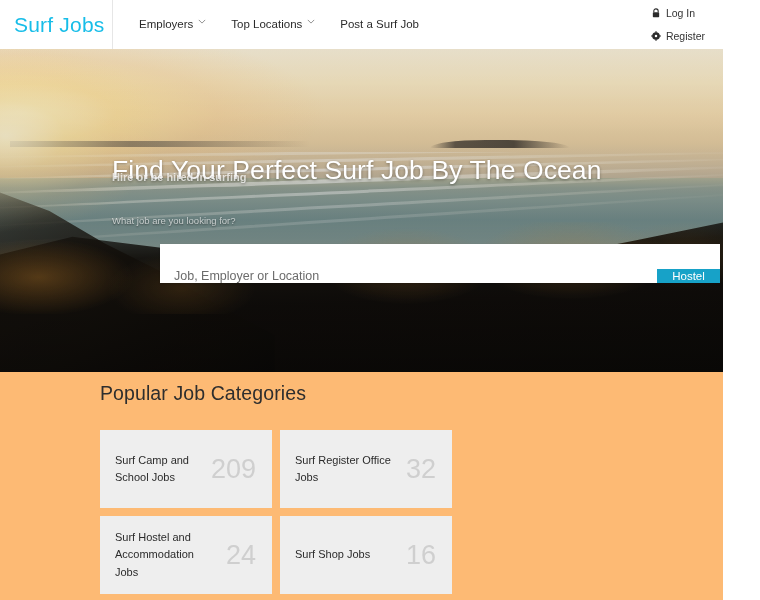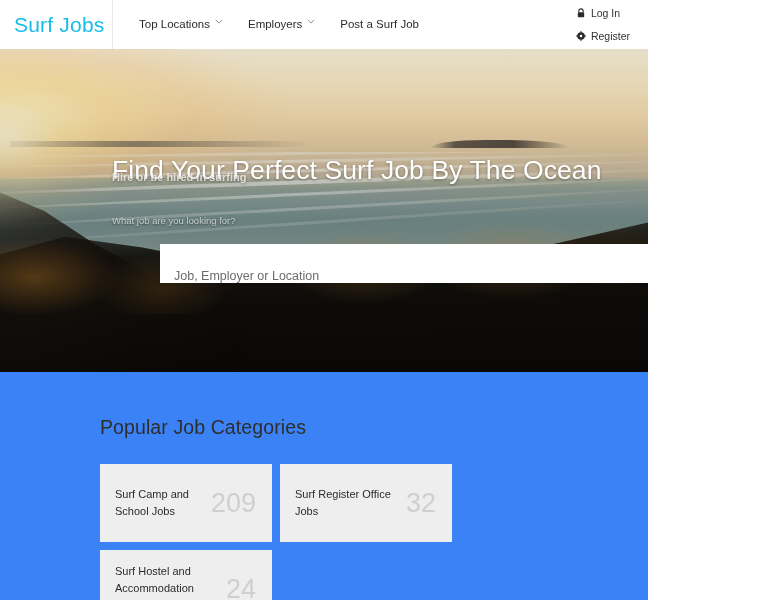--- a/index.html
+++ b/index.html
@@ -5,21 +5,21 @@
 <style>
   * { box-sizing: border-box; }
   html, body {
     margin: 0; padding: 0;
     width: 760px; height: 600px;
     overflow: hidden;
     background: #ffffff;
     font-family: "Liberation Sans", sans-serif;
     -webkit-font-smoothing: antialiased;
   }
-  .page { position: relative; width: 648px; height: 600px; background: #3b82f6; }
+  .page { position: relative; width: 723px; height: 600px; background: #fdba74; }
 
   
   .header {
     position: relative; z-index: 5;
     height: 49px; width: 100%;
     background: #ffffff;
     display: flex; align-items: center;
     padding: 0 12px 0 0;
   }
   .brand {
@@ -175,21 +175,21 @@
     width: 63px; border: 0; cursor: pointer;
     background: #17a2c8; color: #ffffff;
     font-family: "Liberation Sans", sans-serif;
     font-size: 11.5px;
   }
 
   
   .cats { padding: 0 100px; }
   .cats-title {
     font-size: 19.5px; font-weight: 400; color: #2e2e2e;
-    padding-top: 44px; padding-bottom: 0; margin: 0;
+    padding-top: 10px; padding-bottom: 0; margin: 0;
     letter-spacing: .1px;
   }
   .cat-grid {
     margin-top: 25px;
     display: flex; flex-wrap: wrap; gap: 8px;
   }
   .cat-card {
     width: 172px; min-height: 78px;
     background: #eeeeee;
     display: flex; align-items: center; justify-content: space-between;
@@ -210,29 +210,29 @@
 <body>
 
 <div class="page">
 
   <div class="header">
     <div class="brand">Surf Jobs</div>
     <div class="brand-divider"></div>
 
     <nav class="nav">
       <div class="nav-item">
-        <span>Top Locations</span>
+        <span>Employers</span>
         <span class="caret">
           <svg viewBox="0 0 10 6" width="8" height="5">
               <path d="M1 1 L5 5 L9 1" stroke="#777" stroke-width="1" fill="none"></path>
             </svg>
         </span>
       </div>
       <div class="nav-item">
-        <span>Employers</span>
+        <span>Top Locations</span>
         <span class="caret">
           <svg viewBox="0 0 10 6" width="8" height="5">
               <path d="M1 1 L5 5 L9 1" stroke="#777" stroke-width="1" fill="none"></path>
             </svg>
         </span>
       </div>
       <div class="nav-item">
         <span>Post a Surf Job</span>
       </div>
     </nav>
@@ -307,16 +307,20 @@
         <div class="cat-count">209</div>
       </div>
       <div class="cat-card">
         <div class="cat-name">Surf Register Office Jobs</div>
         <div class="cat-count">32</div>
       </div>
       <div class="cat-card">
         <div class="cat-name">Surf Hostel and Accommodation Jobs</div>
         <div class="cat-count">24</div>
       </div>
+      <div class="cat-card short">
+        <div class="cat-name">Surf Shop Jobs</div>
+        <div class="cat-count">16</div>
+      </div>
     </div>
   </section>
 
 </div>
 
 </body></html>

